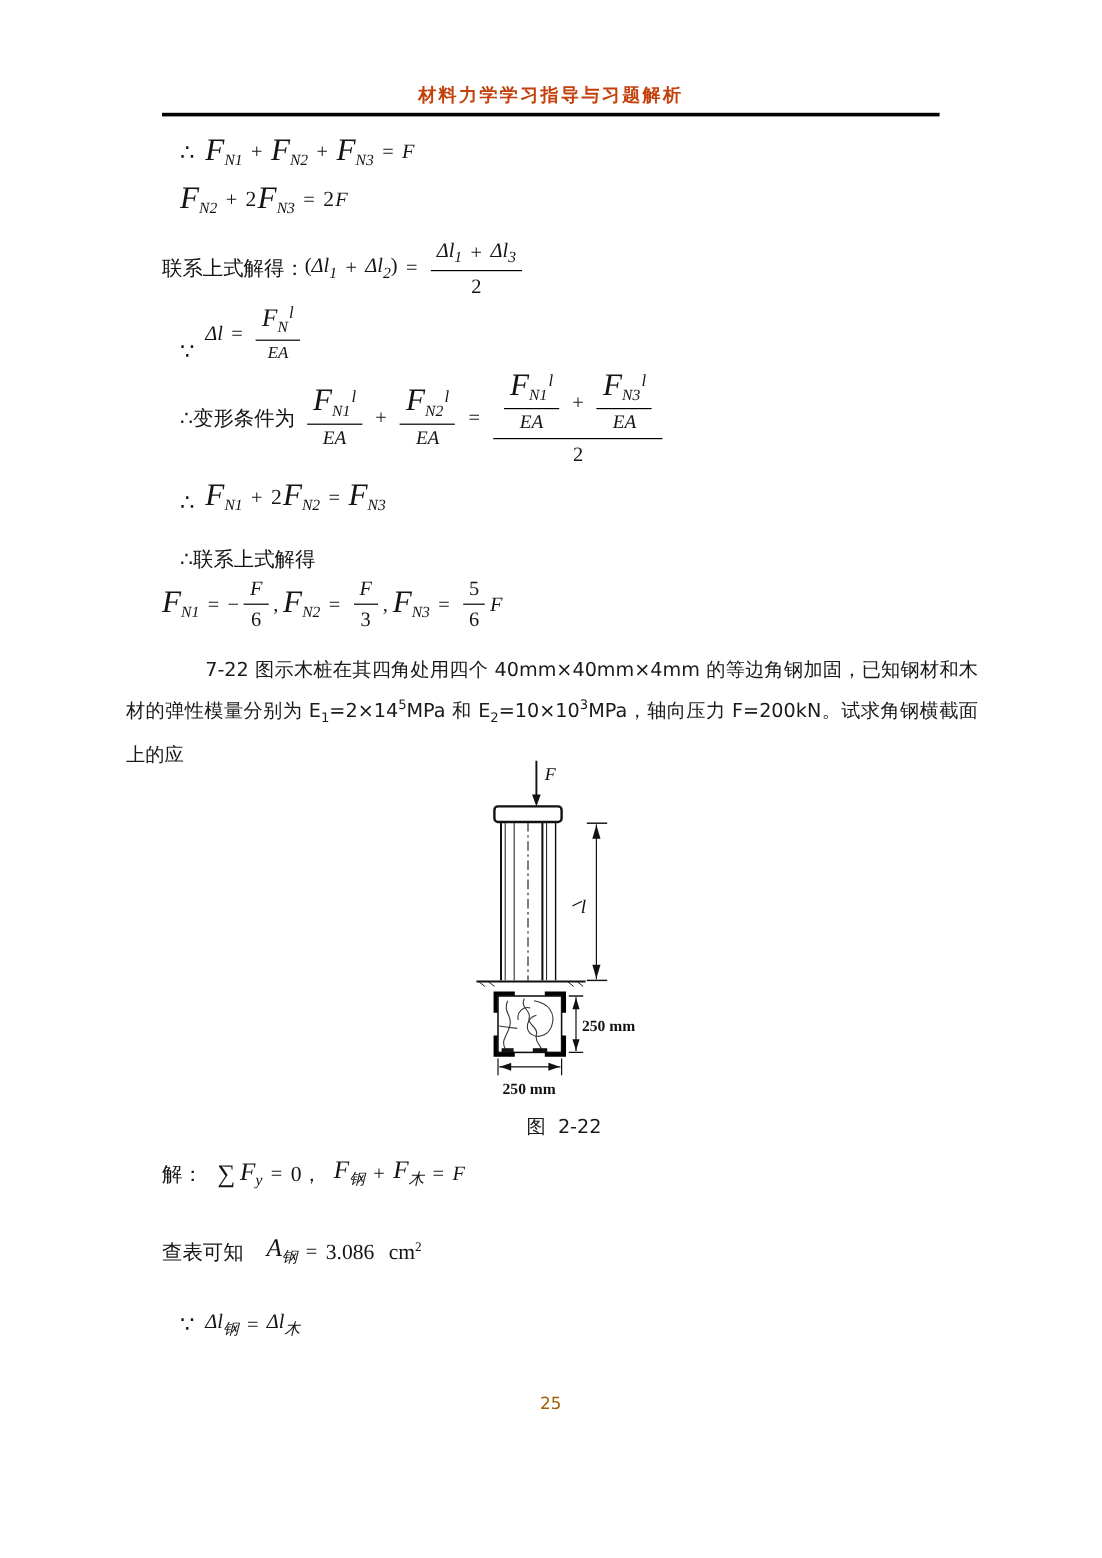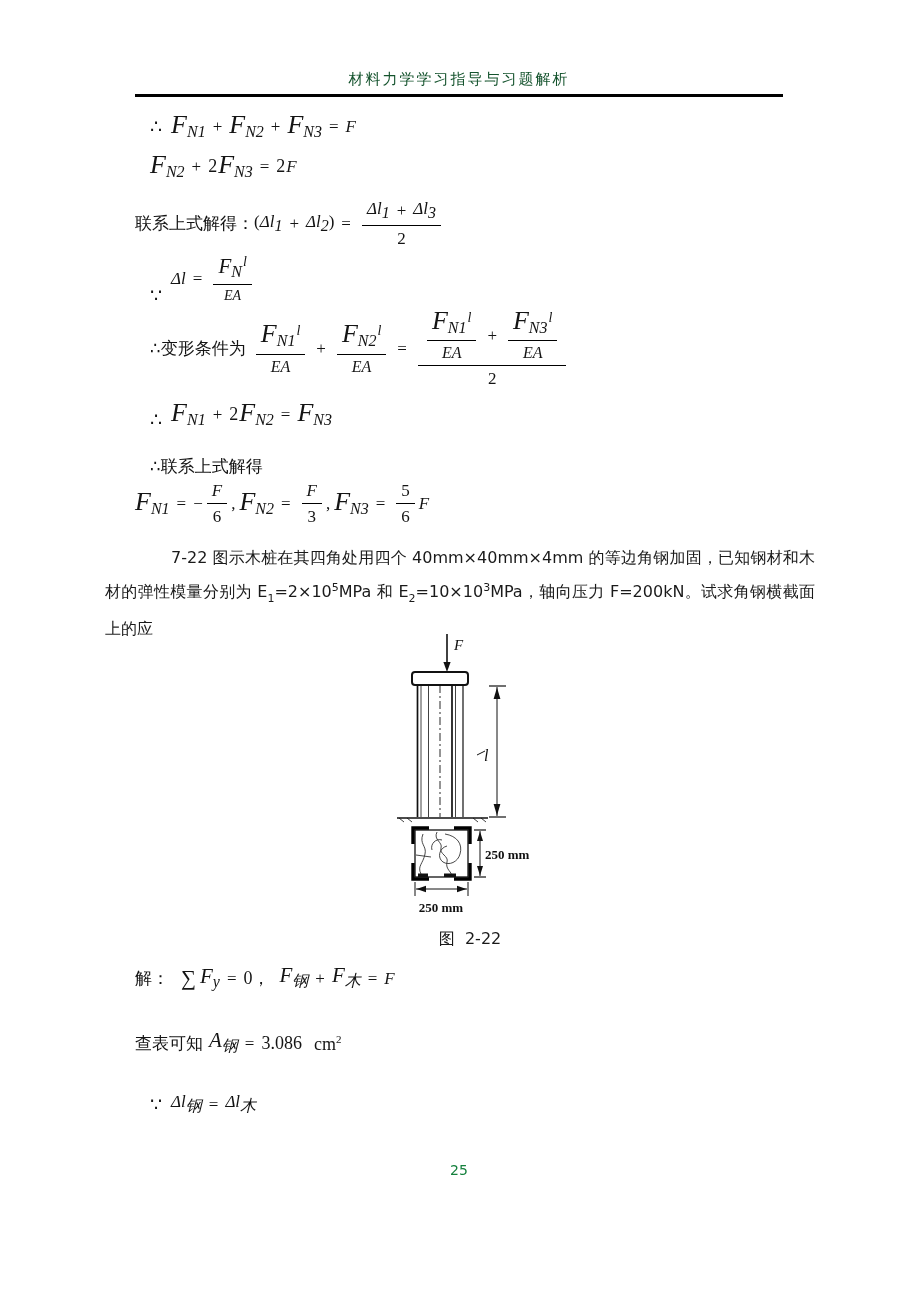--- a/index.html
+++ b/index.html
@@ -1,27 +1,27 @@
 <!DOCTYPE html>
 <html><head>
 <meta charset="utf-8">
 <style>
   html,body{margin:0;padding:0;background:#ffffff;}
   .page{position:relative;width:918px;height:1298px;background:#fff;overflow:hidden;
         font-family:"Liberation Serif","DejaVu Serif",serif;color:#141414;}
   .cn{font-family:"DejaVu Sans","Liberation Sans",sans-serif;}
   .hdr{position:absolute;top:70px;left:0;width:918px;text-align:center;
-       font-size:15px;letter-spacing:2px;color:#14532d;}
+       font-size:15px;letter-spacing:2px;color:#c2410c;font-weight:bold;}
   .rule{position:absolute;left:135px;top:94px;width:648px;height:3px;background:#000;}
   .eq{position:absolute;display:flex;align-items:center;white-space:nowrap;font-size:17px;}
   .rel{font-size:19px;margin-right:9px;}
   .rel.low{align-self:flex-end;transform:translateY(2px);}
   .term{display:inline-block;white-space:nowrap;}
   .bigF{font-style:italic;font-size:26px;line-height:1;}
-  .term sub{font-size:16px;font-style:italic;letter-spacing:0;}
+  .term sub{font-size:13px;font-style:italic;letter-spacing:0;}
   .op{margin:0 7px;}
   .coef{font-size:18px;margin-right:1px;}
   .supl{font-style:italic;font-size:14px;vertical-align:7px;margin-left:1px;}
   .dl{font-style:italic;font-size:17px;}
   .frac{display:inline-flex;flex-direction:column;align-items:center;margin:0 4px;line-height:1.25;}
   .num{border-bottom:1.5px solid #000;padding:0 5px 2px;display:flex;align-items:center;justify-content:flex-start;}
   .den{padding-top:2px;display:flex;align-items:center;justify-content:center;}
   .ea{font-style:italic;font-size:16px;}
   .para{position:absolute;left:105px;top:543px;width:710px;font-size:16px;line-height:30px;
         text-align:justify;text-indent:66px;color:#1a1a1a;}
@@ -29,21 +29,21 @@
   .para sup{font-size:11px;}
   .figwrap{position:absolute;left:385px;top:628px;}
   .caption{position:absolute;left:0;top:929px;width:940px;text-align:center;font-size:16px;
            white-space:pre;color:#1a1a1a;}
   .solline{position:absolute;display:flex;align-items:center;white-space:nowrap;font-size:17px;}
   .midF{font-style:italic;font-size:21px;line-height:1;}
   .sumsym{font-size:21px;margin:0 4px;}
   .bnum{font-weight:normal;font-size:18px;}
   .cnsub{font-size:11px;font-family:"DejaVu Sans","Liberation Sans",sans-serif;}
   .footer{position:absolute;left:0;top:1162px;width:918px;text-align:center;font-size:14px;
-          font-family:"DejaVu Sans","Liberation Sans",sans-serif;color:#15803d;}
+          font-family:"DejaVu Sans","Liberation Sans",sans-serif;color:#a16207;}
   svg text{font-family:"Liberation Serif","DejaVu Serif",serif;fill:#111;}
 </style>
 </head>
 <body>
 
 <div class="page">
 
   <div class="hdr cn">材料力学学习指导与习题解析</div>
   <div class="rule"></div>
 
@@ -178,21 +178,21 @@
     <span>,</span>
     <span class="term" style="margin-left:4px;"><span class="bigF">F</span><sub>N3</sub></span>
     <span class="op">=</span>
     <span class="frac">
       <span class="num">5</span>
       <span class="den">6</span>
     </span>
     <span class="term"><i>F</i></span>
   </div>
 
-  <div class="para cn"><span>7-22 图示木桩在其四角处用四个 40mm×40mm×4mm 的等边角钢加固，已知钢材和木材的弹性模量分别为 E</span><sub>1</sub><span>=2×10</span><sup>5</sup><span>MPa 和 E</span><sub>2</sub><span>=10×10</span><sup>3</sup><span>MPa，轴向压力 F=200kN。试求角钢横截面上的应</span></div>
+  <div class="para cn"><span>7-22 图示木桩在其四角处用四个 40mm×40mm×4mm 的等边角钢加固，已知钢材和木材的弹性模量分别为 E</span><sub>1</sub><span>=2×14</span><sup>5</sup><span>MPa 和 E</span><sub>2</sub><span>=10×10</span><sup>3</sup><span>MPa，轴向压力 F=200kN。试求角钢横截面上的应</span></div>
 
   <div class="figwrap">
     <svg width="175" height="295" viewBox="0 0 175 295">
 
       <line x1="62" y1="6" x2="62" y2="36" stroke="#111" stroke-width="1.6"></line>
       <polygon points="58.4,34 65.6,34 62,44" fill="#111"></polygon>
       <text x="69" y="22" font-size="15" font-style="italic">F</text>
 
       <rect x="27" y="44" width="56" height="13" rx="3" fill="#fff" stroke="#111" stroke-width="2"></rect>
 
@@ -264,21 +264,21 @@
     <span class="bnum" style="font-weight:normal;">0</span>
     <span class="cn" style="margin:0 10px 0 0;">，</span>
     <span class="term"><span class="midF">F</span><sub class="cnsub">钢</sub></span>
     <span class="op">+</span>
     <span class="term"><span class="midF">F</span><sub class="cnsub">木</sub></span>
     <span class="op">=</span>
     <span class="term"><i>F</i></span>
   </div>
 
   <div class="solline" style="left:135px;top:1030px;">
-    <span class="cn" style="margin-right:6px;">查表可知</span>
+    <span class="cn" style="margin-right:19px;">查表可知</span>
     <span class="term"><span class="midF">A</span><sub class="cnsub">钢</sub></span>
     <span class="op">=</span>
     <span class="bnum">3.086</span>
     <span class="term" style="margin-left:12px;"><span class="bnum">cm</span><sup style="font-size:11px;">2</sup></span>
   </div>
 
   <div class="solline" style="left:150px;top:1092px;">
     <span class="rel">∵</span>
     <span class="term"><i class="dl">Δl</i><sub class="cnsub">钢</sub></span>
     <span class="op">=</span>

